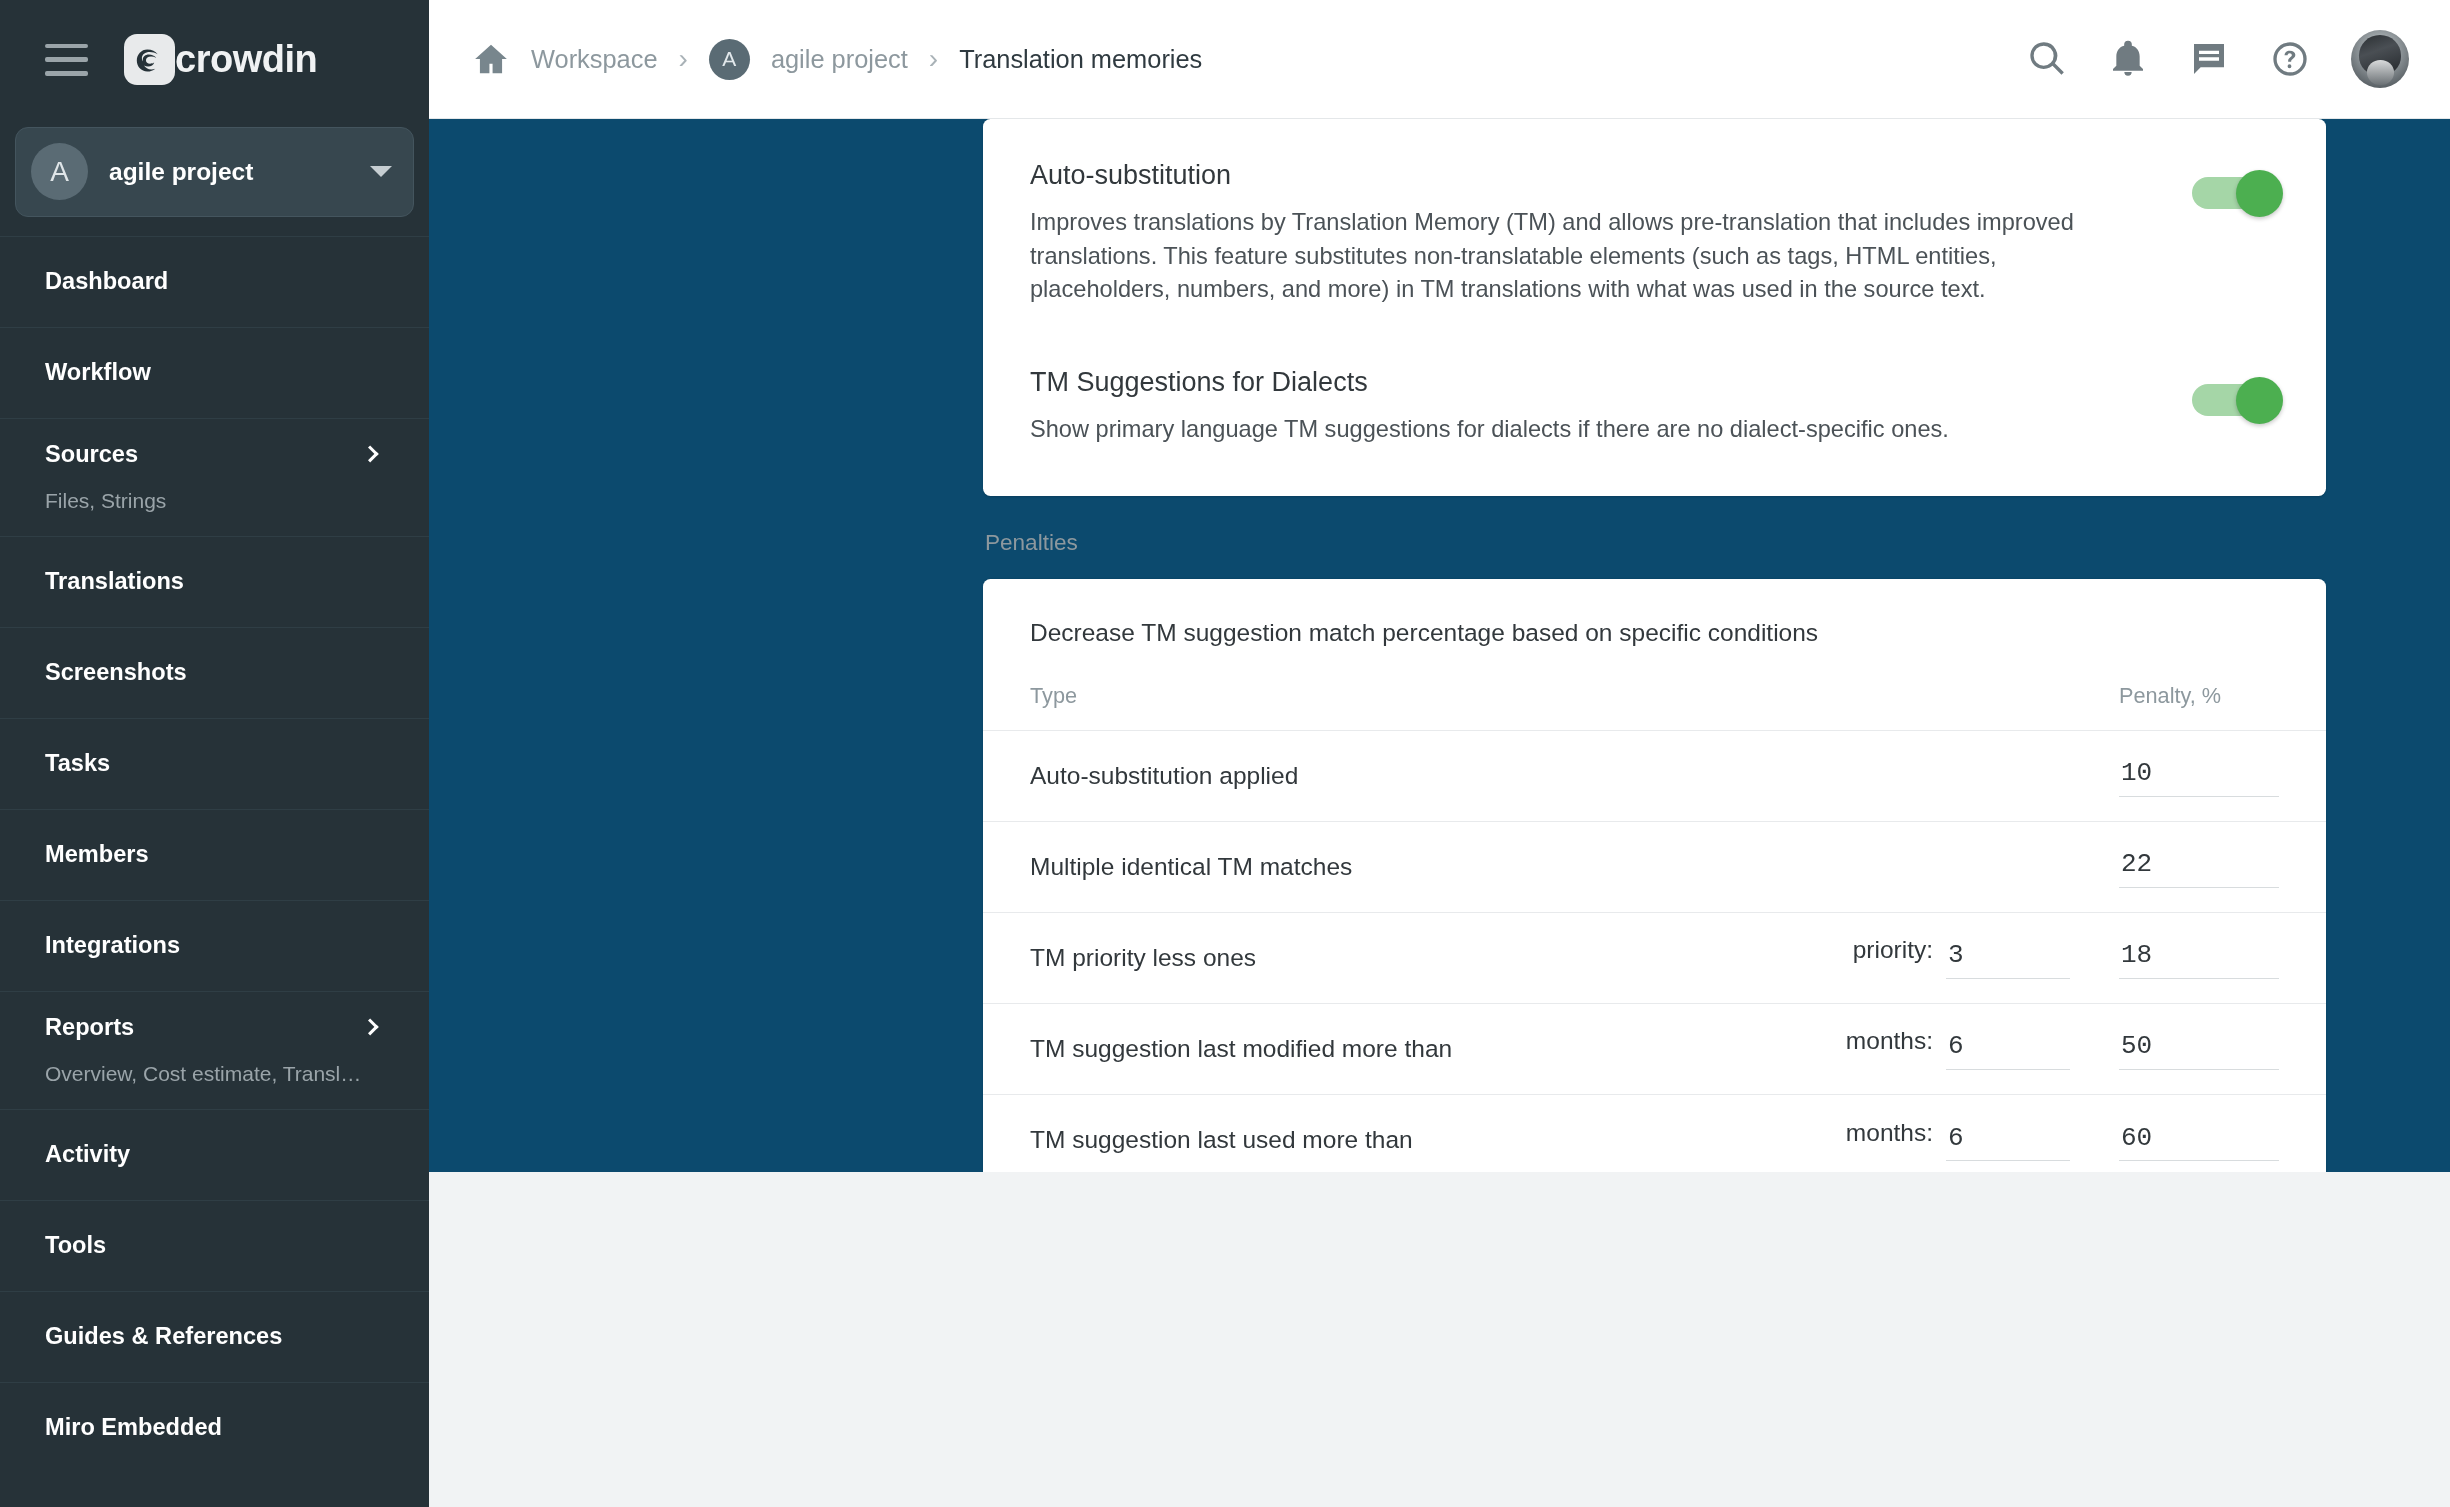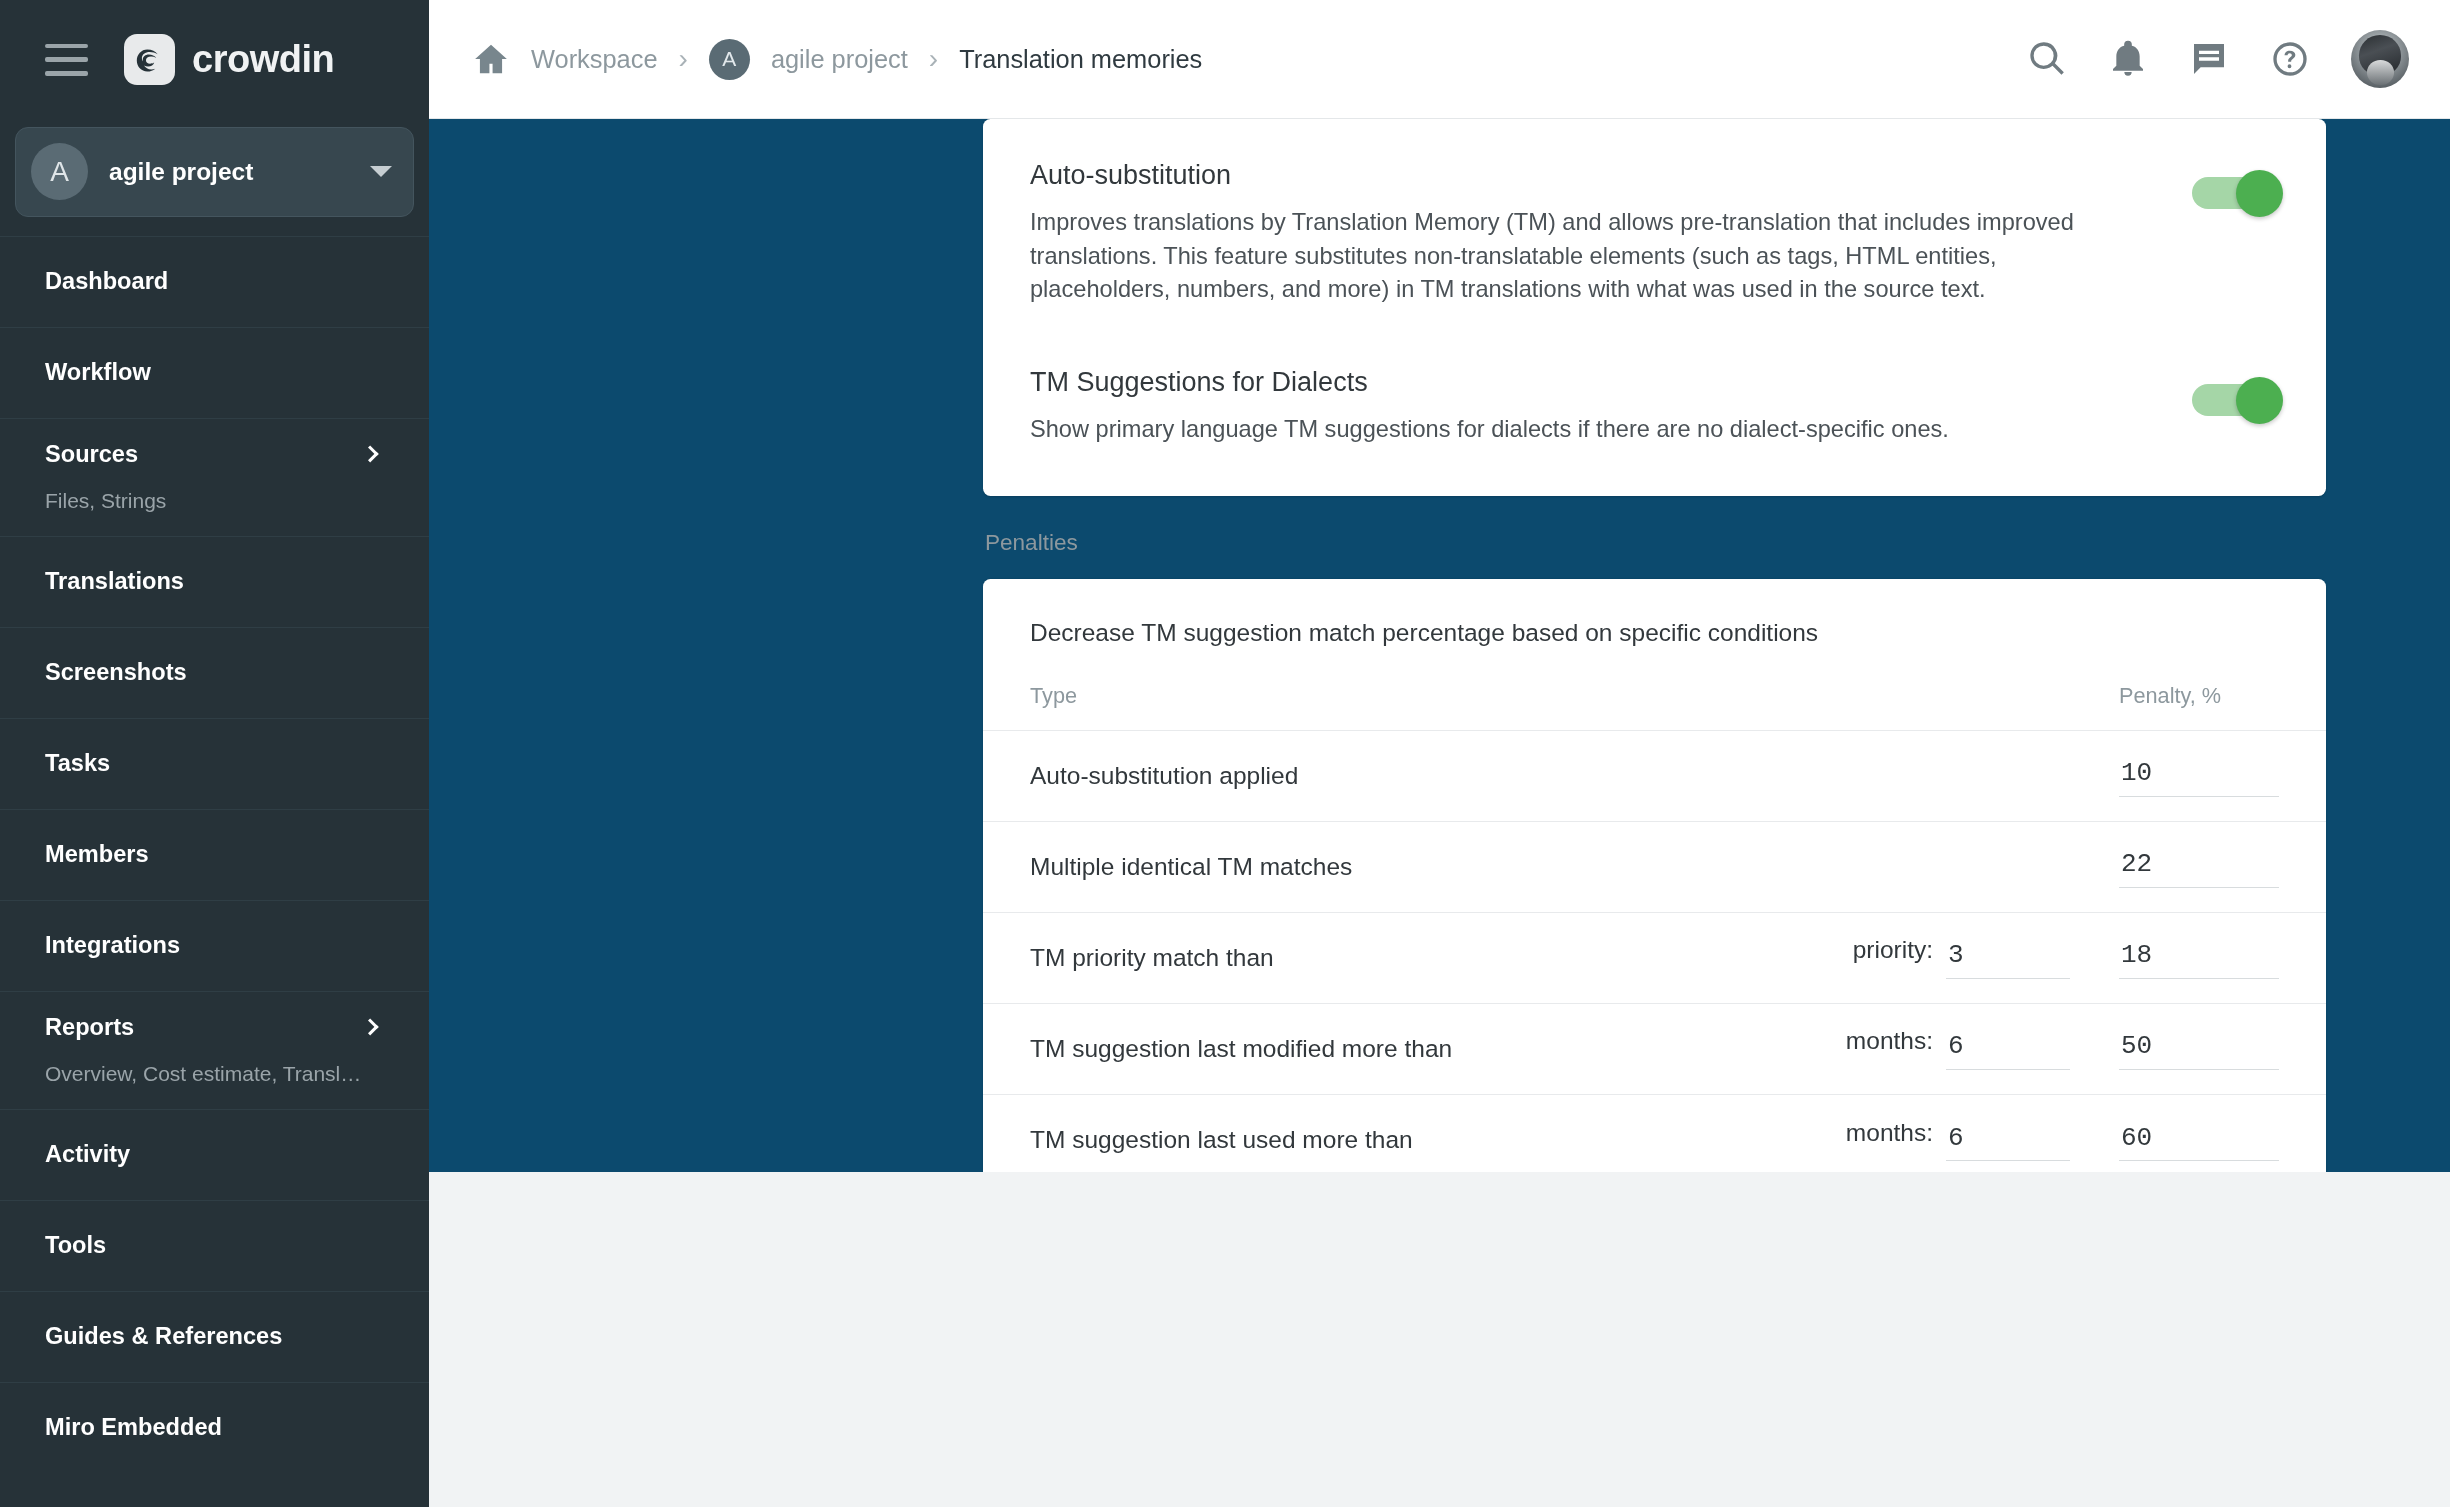--- a/index.html
+++ b/index.html
@@ -18,21 +18,21 @@
     display: flex; flex-direction: column;
     overflow: hidden;
   }
   .sb-top {
     height: 119px; min-height: 119px;
     display: flex; align-items: center;
     padding-left: 45px; gap: 36px;
   }
   .hamburger { width: 43px; height: 32px; display: flex; flex-direction: column; justify-content: space-between; cursor: pointer; }
   .hamburger span { display: block; height: 4.7px; background: #9aa4a9; border-radius: 1.9px; }
-  .brand { display: flex; align-items: center; gap: 17px; }
+  .brand { display: flex; align-items: center; }
   .brand-mark {
     width: 51px; height: 51px; border-radius: 13px;
     background: #e8eaeb;
     display: flex; align-items: center; justify-content: center;
     position: relative;
   }
   .brand-mark svg { width: 36px; height: 36px; }
   .brand-text { color: #f0f2f3; font-size: 38px; font-weight: 700; letter-spacing: -0.5px; }
 
   .proj-card {
@@ -391,21 +391,21 @@
             <div class="r-type">Auto-substitution applied</div>
             <div class="r-pen"><input class="inp pen-val" value="10" style=""></div>
           </div>
 
           <div class="pen-row">
             <div class="r-type">Multiple identical TM matches</div>
             <div class="r-pen"><input class="inp pen-val" value="22" style=""></div>
           </div>
 
           <div class="pen-row">
-            <div class="r-type">TM priority match than</div>
+            <div class="r-type">TM priority less ones</div>
             <div class="r-cond">
               <span class="cond-label">priority:</span>
               <input class="inp" value="3" style="">
             </div>
             <div class="r-pen"><input class="inp pen-val" value="18" style=""></div>
           </div>
 
           <div class="pen-row">
             <div class="r-type">TM suggestion last modified more than</div>
             <div class="r-cond">

